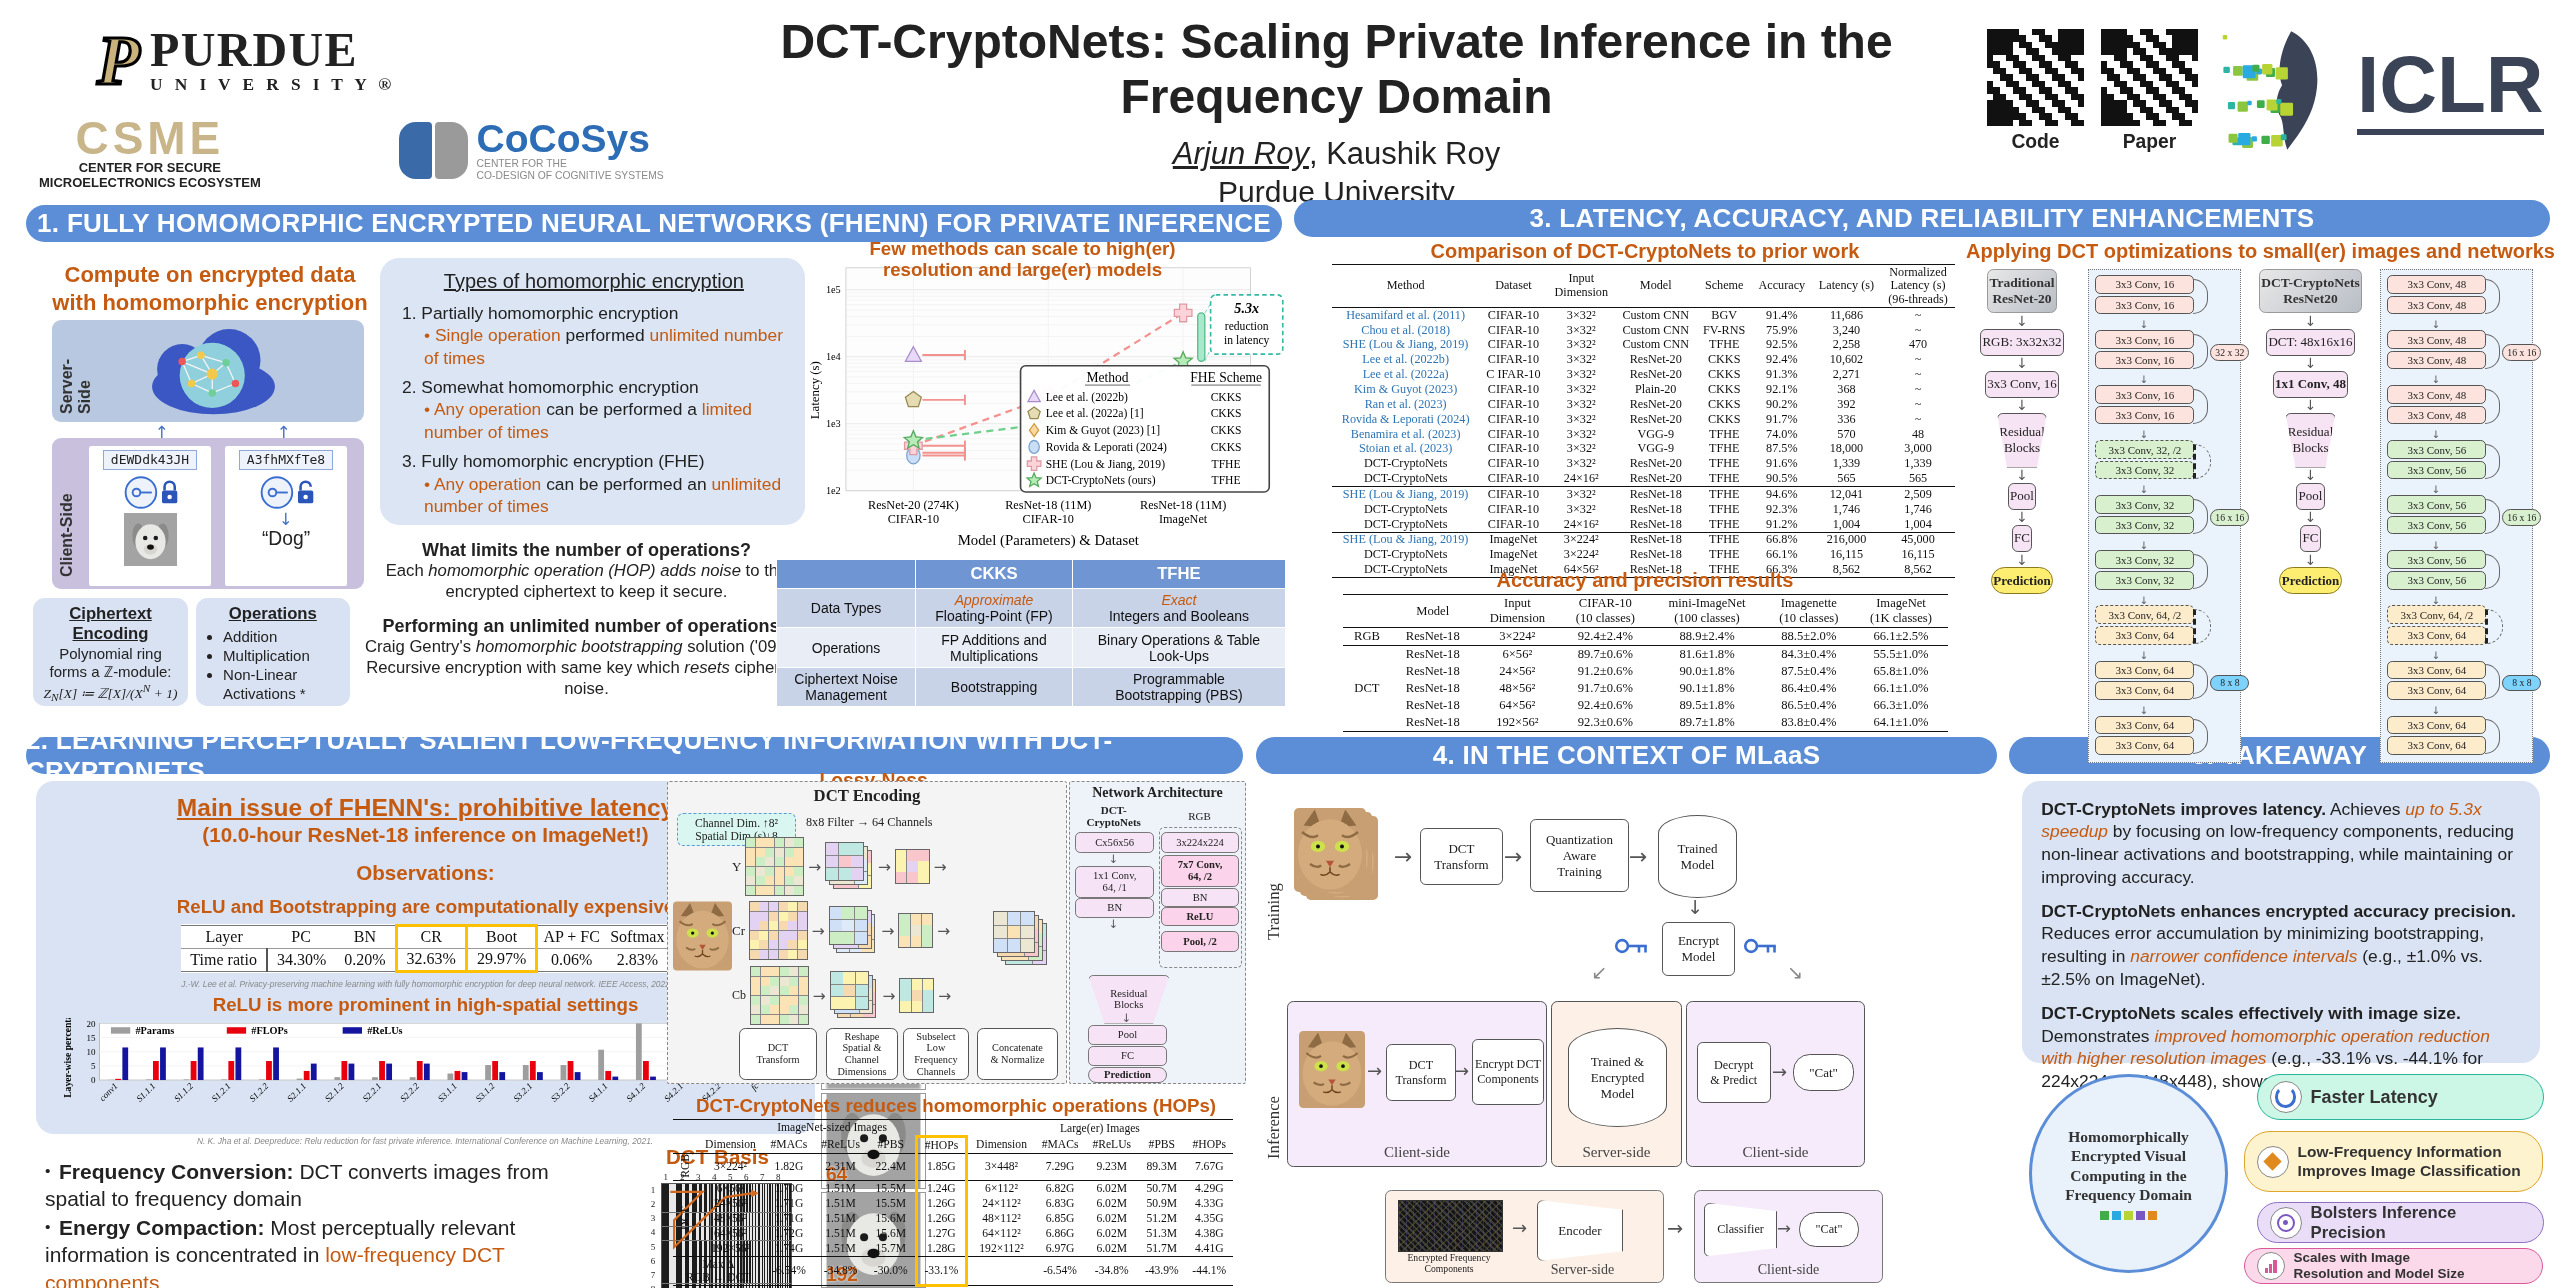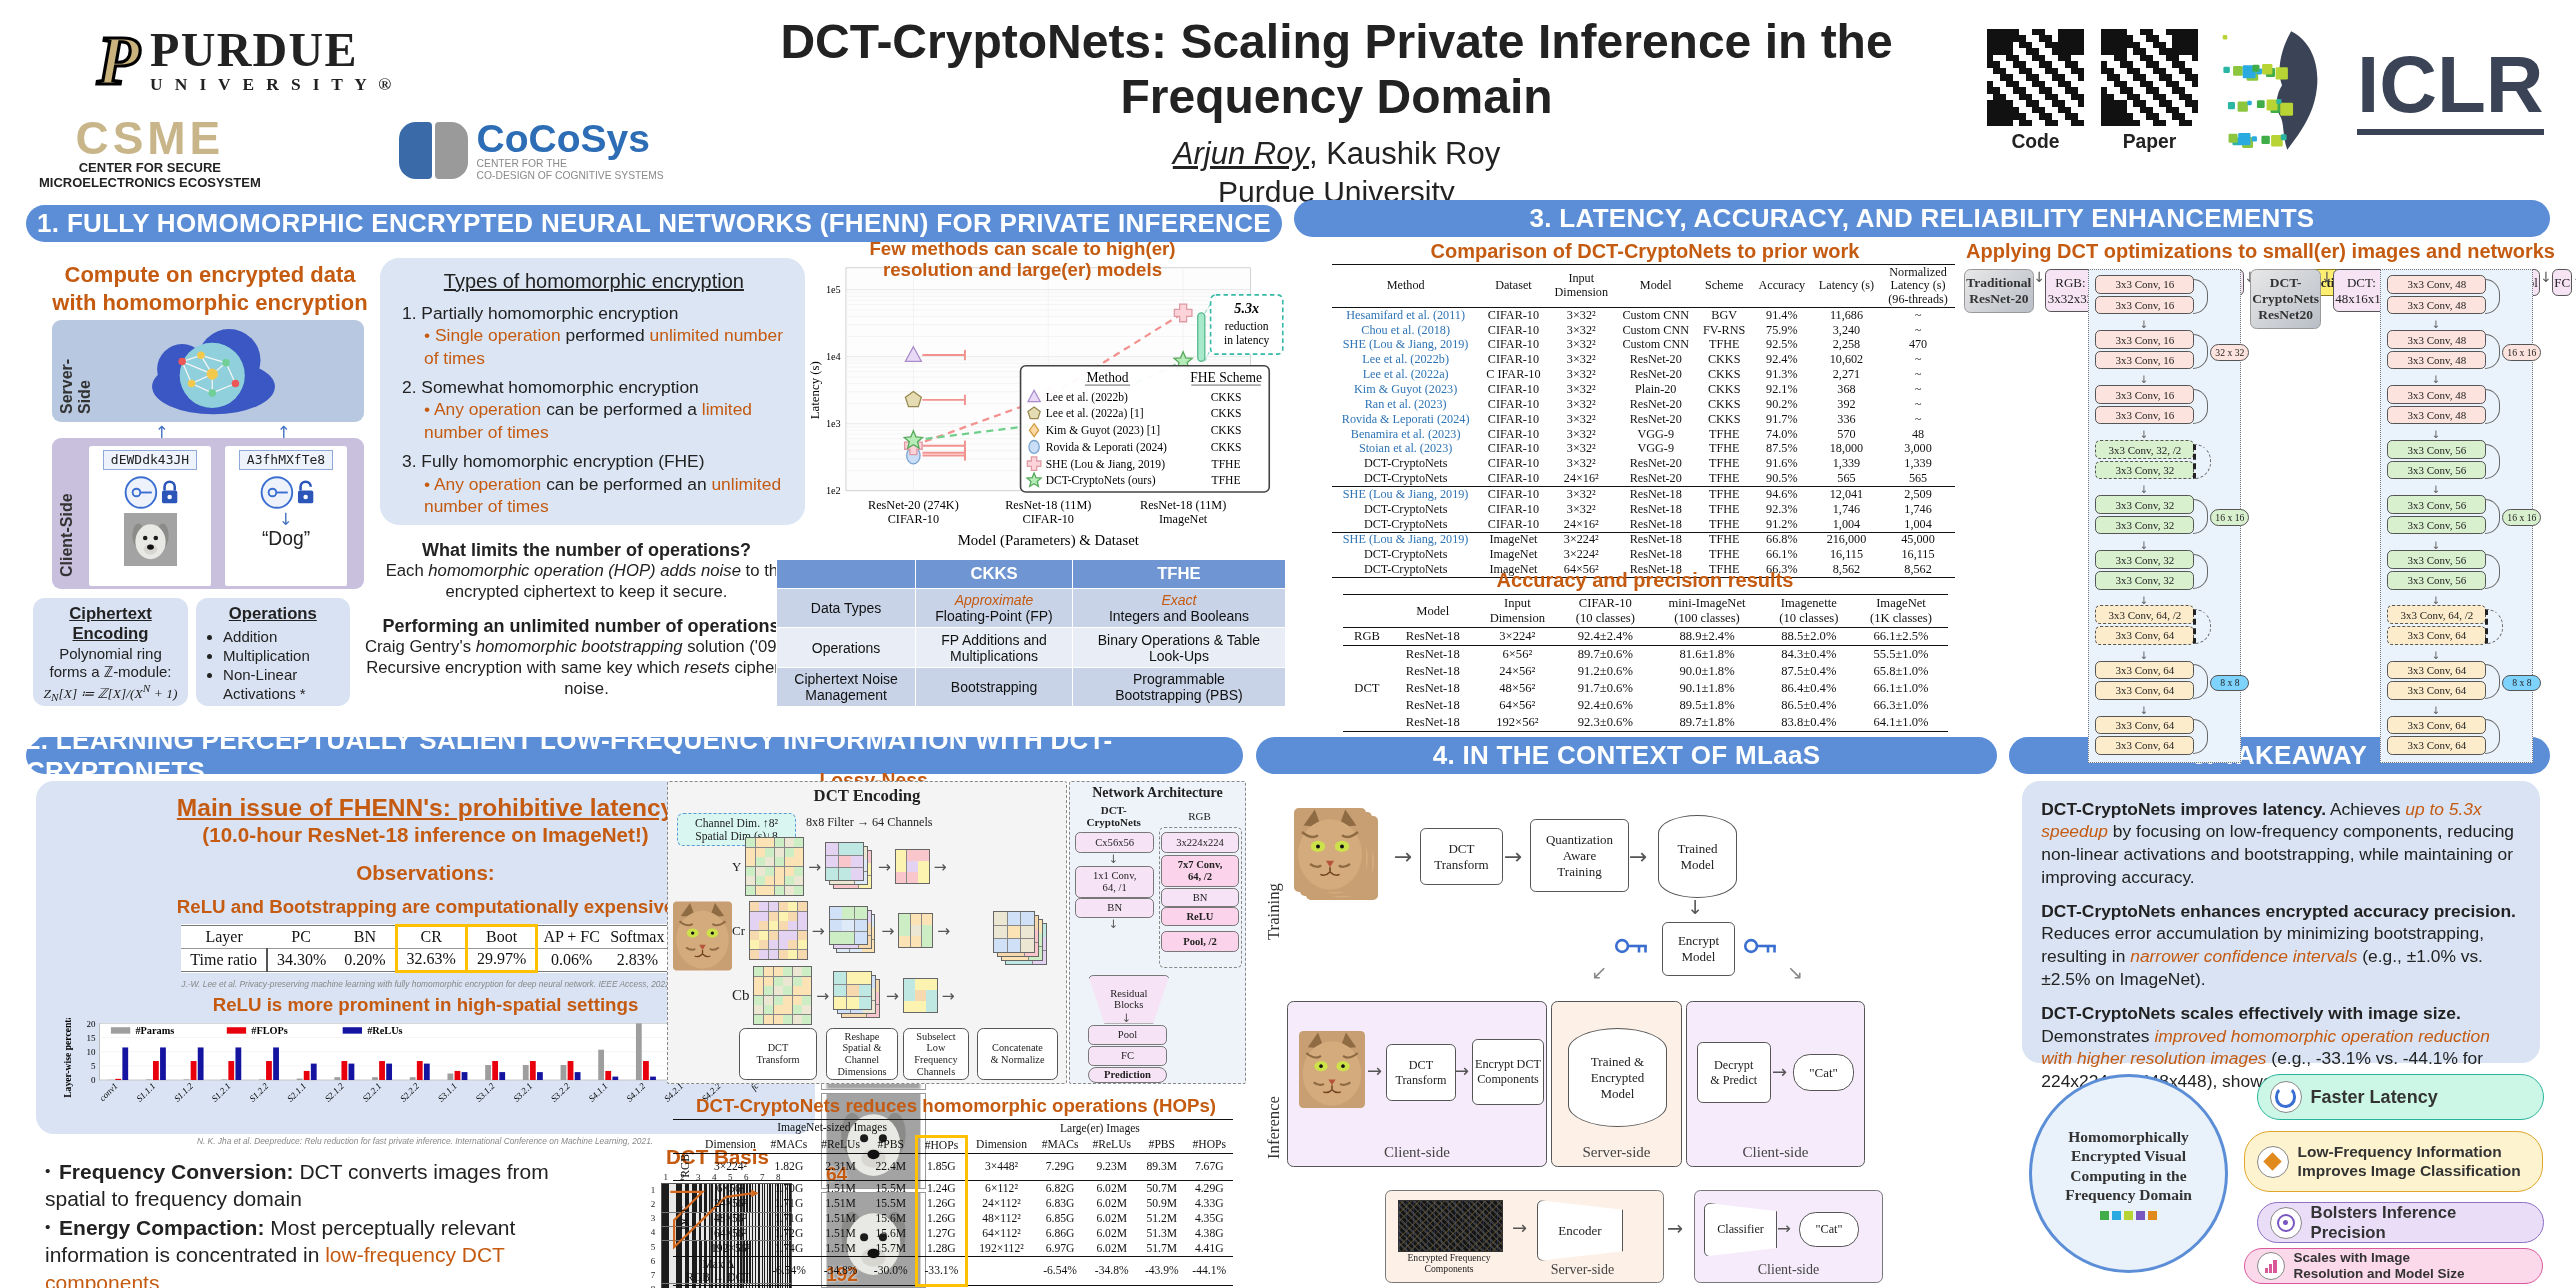--- a/index.html
+++ b/index.html
@@ -41,21 +41,21 @@
   .ck th{background:#6f96d2;color:#fff;font-weight:bold;font-size:16.7px;font-family:"Liberation Sans",sans-serif;border:1.9px solid #fff;padding:3.9px}
   .ck td{border:1.9px solid #fff;font-size:14px;font-family:"Liberation Sans",sans-serif;padding:3.2px;line-height:1.15}
   .ck tr:nth-child(odd) td{background:#c9d3e8}
   .ck tr:nth-child(even) td{background:#e9edf6}
   .ck td:first-child{font-weight:normal}
   
   .fhead{background:linear-gradient(135deg,#e8e8e8,#b9bec6);border:0.6px solid #999;border-radius:6.4px;font-family:"Liberation Serif",serif;font-weight:bold;font-size:13.5px;text-align:center;padding:5.2px 1.3px;white-space:pre-line;color:#333}
   .fnode{background:#f6e4f4;border:1.3px solid #555;border-radius:5.8px;font-family:"Liberation Serif",serif;font-size:13px;text-align:center;padding:4.5px 1.3px;white-space:pre-line}
   .trap{clip-path:polygon(0 0,100% 0,80% 100%,20% 100%);padding:10.3px 1.3px;background:#f6e4f4;border:1.3px solid #555}
   .pred{background:#fdee72;border:1.3px solid #8a7a1e;border-radius:14px;font-weight:bold}
-  .flow{display:flex;flex-direction:row;align-items:flex-start}
+  .flow{display:flex;flex-direction:column;align-items:center}
   .farr{text-align:center;color:#444;font-size:14px;line-height:1;margin:0.6px 0}
   .stackbox{border:1.3px dotted #777;background:#eaf2fb;padding:5.2px 3.9px 2.6px 6.4px;display:flex;flex-direction:column}
   .sgrp{position:relative;margin-bottom:2.6px}
   .cbox{width:97px;border:1.3px solid #555;border-radius:5.2px;font-family:"Liberation Serif",serif;font-size:11px;text-align:center;padding:2.3px 0;margin-bottom:1.9px}
   .cp .cbox{background:#fde3dd}.cg .cbox{background:#d9f0cf}.ct .cbox{background:#fdeccb}
   .dsh .cbox{border-style:dashed}
   .sarc{position:absolute;left:98px;top:3.9px;width:14px;height:33px;border:1.6px solid #666;border-left:none;border-radius:0 16.7px 16.7px 0}
   .dsh .sarc{border-style:dashed}
   .stag{position:absolute;left:115px;top:14px;width:37px;border:1.3px solid #555;border-radius:9px;font-family:"Liberation Serif",serif;font-size:9.7px;text-align:center;padding:1.9px 0;background:#fde3dd}
   .cg .stag{background:#d9f0cf}.ct .stag{background:#7dd3fc}
@@ -1784,21 +1784,21 @@
           <i style="background: rgb(205, 238, 197);"></i>
           <i style="background: rgb(236, 231, 210);"></i>
           <i style="background: rgb(205, 238, 197);"></i>
           <i style="background: rgb(251, 227, 181);"></i>
           <i style="background: rgb(251, 227, 181);"></i>
           <i style="background: rgb(205, 238, 197);"></i>
         </div>
         <span class="arrow" style="font-size: 15.5px;">→</span>
       </div>
       <div style="position: absolute; left: 0px; top: 129px; display: flex; align-items: center; gap: 3.9px;">
-        <span class="ser" style="font-size: 15px;">Cb</span>
+        <span class="ser" style="font-size: 12px;">Cb</span>
         <div class="cell-grid" style="width: 57px; height: 57px; grid-template-columns: repeat(6, 1fr);">
           <i style="background: rgb(205, 238, 197);"></i>
           <i style="background: rgb(251, 227, 181);"></i>
           <i style="background: rgb(251, 227, 181);"></i>
           <i style="background: rgb(205, 238, 197);"></i>
           <i style="background: rgb(236, 231, 210);"></i>
           <i style="background: rgb(205, 238, 197);"></i>
           <i style="background: rgb(251, 227, 181);"></i>
           <i style="background: rgb(251, 227, 181);"></i>
           <i style="background: rgb(205, 238, 197);"></i>

